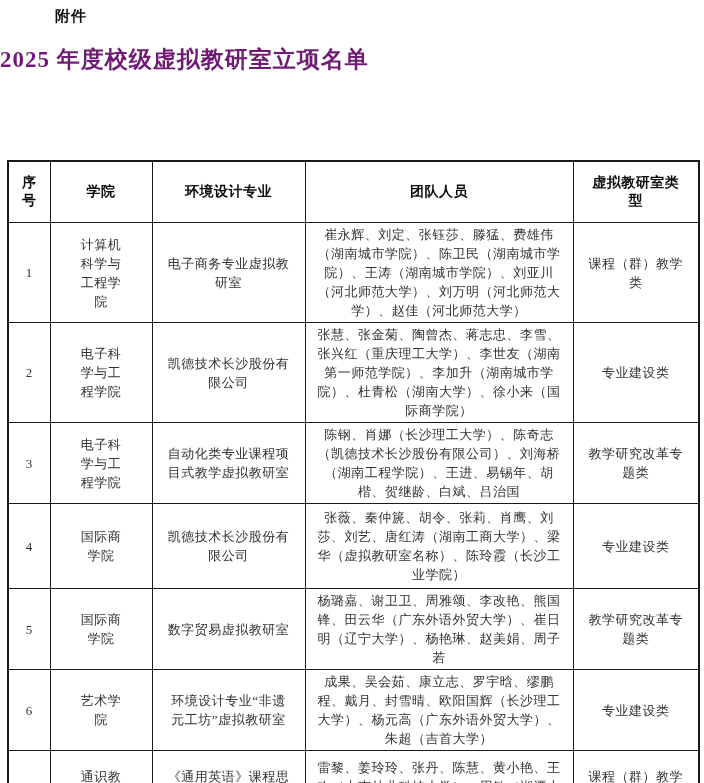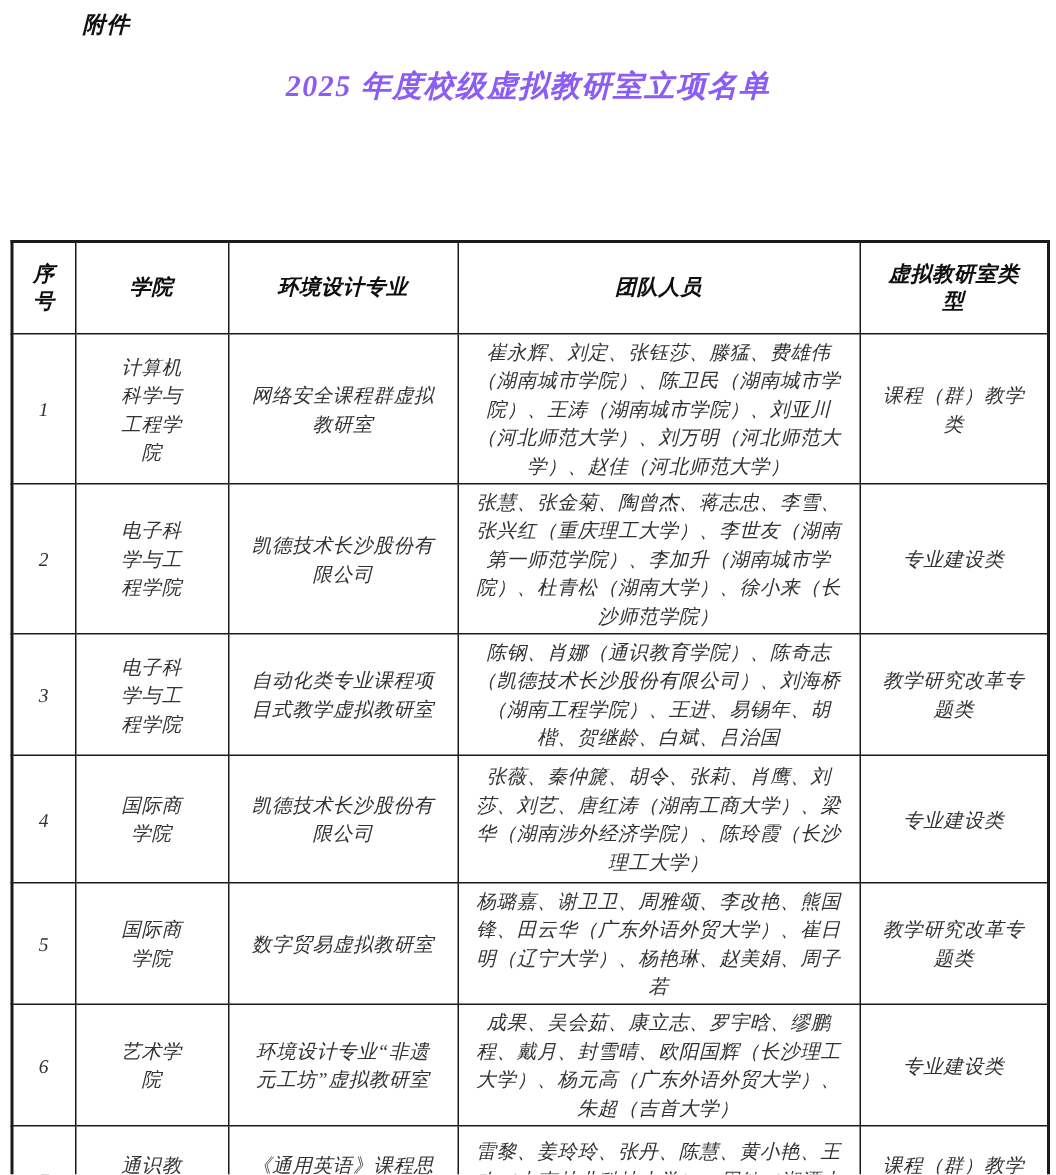--- a/index.html
+++ b/index.html
@@ -7,40 +7,38 @@
     padding: 0;
     background: #ffffff;
     font-family: "Liberation Serif", "DejaVu Serif", serif;
   }
   .page {
     position: relative;
     width: 704px;
     height: 783px;
     background: #ffffff;
     overflow: hidden;
-    font-style: italic;
   }
   .attachment {
     position: absolute;
     left: 55px;
     top: 7px;
     font-size: 15px;
     font-weight: bold;
     color: #111111;
     letter-spacing: 1px;
   }
   .doc-title {
     position: absolute;
     left: 0;
     top: 44px;
     width: 704px;
-    text-align: center;
-    font-size: 20px;
+    font-size: 23px;
     font-weight: bold;
-    color: #8b5cf6;
+    color: #701a75;
     letter-spacing: 1px;
   }
   table.roster {
     position: absolute;
     left: 7px;
     top: 160px;
     width: 691px;
     border-collapse: collapse;
     table-layout: fixed;
     border: 2px solid #1a1a1a;
@@ -109,43 +107,43 @@
         <th>学院</th>
         <th>环境设计专业</th>
         <th>团队人员</th>
         <th>虚拟教研室类型</th>
       </tr>
     </thead>
     <tbody>
       <tr class="r1">
         <td class="col-no">1</td>
         <td class="col-college">计算机科学与工程学院</td>
-        <td class="col-name">网络安全课程群虚拟教研室</td>
+        <td class="col-name">电子商务专业虚拟教研室</td>
         <td class="col-team">崔永辉、刘定、张钰莎、滕猛、费雄伟（湖南城市学院）、陈卫民（湖南城市学院）、王涛（湖南城市学院）、刘亚川（河北师范大学）、刘万明（河北师范大学）、赵佳（河北师范大学）</td>
         <td class="col-type">课程（群）教学类</td>
       </tr>
       <tr class="r2">
         <td class="col-no">2</td>
         <td class="col-college">电子科学与工程学院</td>
         <td class="col-name">凯德技术长沙股份有限公司</td>
-        <td class="col-team">张慧、张金菊、陶曾杰、蒋志忠、李雪、张兴红（重庆理工大学）、李世友（湖南第一师范学院）、李加升（湖南城市学院）、杜青松（湖南大学）、徐小来（长沙师范学院）</td>
+        <td class="col-team">张慧、张金菊、陶曾杰、蒋志忠、李雪、张兴红（重庆理工大学）、李世友（湖南第一师范学院）、李加升（湖南城市学院）、杜青松（湖南大学）、徐小来（国际商学院）</td>
         <td class="col-type">专业建设类</td>
       </tr>
       <tr class="r3">
         <td class="col-no">3</td>
         <td class="col-college">电子科学与工程学院</td>
         <td class="col-name">自动化类专业课程项目式教学虚拟教研室</td>
-        <td class="col-team">陈钢、肖娜（通识教育学院）、陈奇志（凯德技术长沙股份有限公司）、刘海桥（湖南工程学院）、王进、易锡年、胡楷、贺继龄、白斌、吕治国</td>
+        <td class="col-team">陈钢、肖娜（长沙理工大学）、陈奇志（凯德技术长沙股份有限公司）、刘海桥（湖南工程学院）、王进、易锡年、胡楷、贺继龄、白斌、吕治国</td>
         <td class="col-type">教学研究改革专题类</td>
       </tr>
       <tr class="r4">
         <td class="col-no">4</td>
         <td class="col-college">国际商学院</td>
         <td class="col-name">凯德技术长沙股份有限公司</td>
-        <td class="col-team">张薇、秦仲篪、胡令、张莉、肖鹰、刘莎、刘艺、唐红涛（湖南工商大学）、梁华（湖南涉外经济学院）、陈玲霞（长沙理工大学）</td>
+        <td class="col-team">张薇、秦仲篪、胡令、张莉、肖鹰、刘莎、刘艺、唐红涛（湖南工商大学）、梁华（虚拟教研室名称）、陈玲霞（长沙工业学院）</td>
         <td class="col-type">专业建设类</td>
       </tr>
       <tr class="r5">
         <td class="col-no">5</td>
         <td class="col-college">国际商学院</td>
         <td class="col-name">数字贸易虚拟教研室</td>
         <td class="col-team">杨璐嘉、谢卫卫、周雅颂、李改艳、熊国锋、田云华（广东外语外贸大学）、崔日明（辽宁大学）、杨艳琳、赵美娟、周子若</td>
         <td class="col-type">教学研究改革专题类</td>
       </tr>
       <tr class="r6">

